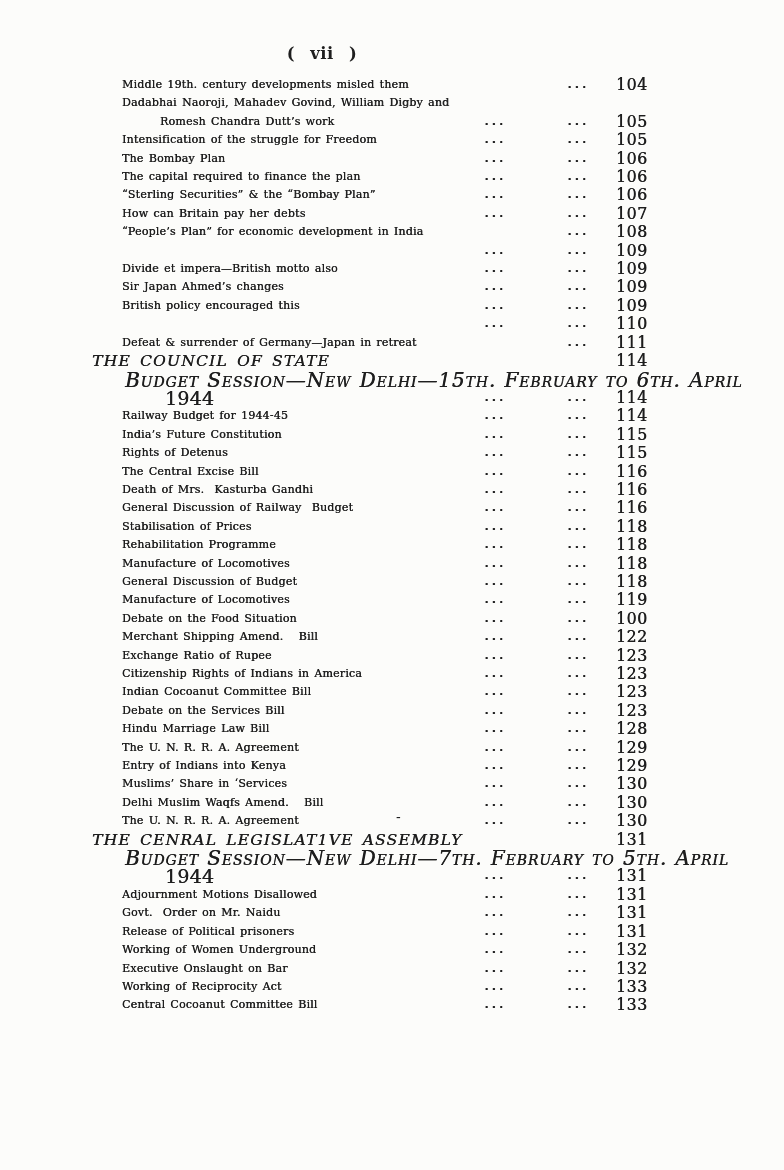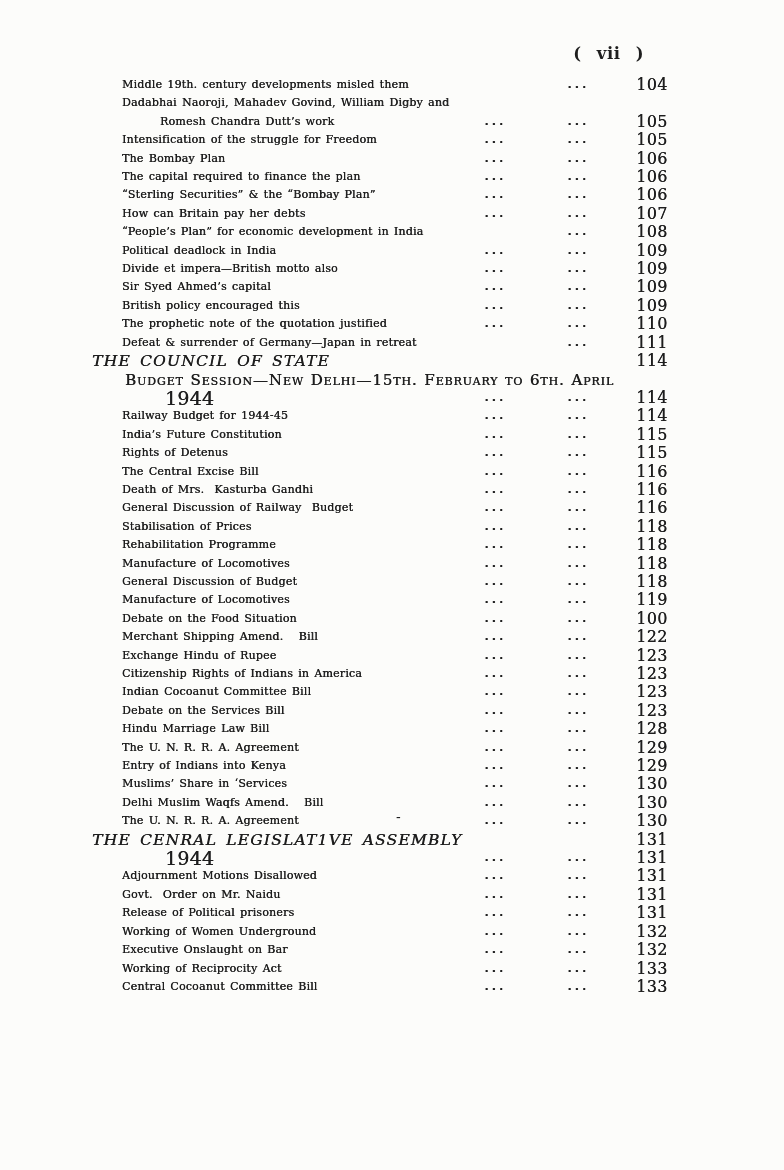--- a/index.html
+++ b/index.html
@@ -6,53 +6,54 @@
   body{
     width:784px;height:1170px;
     background:var(--paper,#fcfcfa);
     font-family:"DejaVu Serif","Liberation Serif",serif;
     color:var(--ink,#1e1e1e);
     position:relative;overflow:hidden;
   }
   .scan-page{position:absolute;inset:0;}
   .folio{
     position:absolute;top:44px;left:0;width:644px;
-    text-align:right;font-size:16.5px;font-weight:600;
+    text-align:center;font-size:16.5px;font-weight:600;
     word-spacing:9px;letter-spacing:.5px;
   }
   .toc{position:absolute;top:76px;left:0;width:784px;}
   .row{position:relative;height:18.42px;}
   .lbl{
     position:absolute;left:122px;top:0;white-space:pre;
     font-size:11px;line-height:18.4px;
     letter-spacing:.2px;word-spacing:1.4px;
     text-shadow:.3px 0 0 currentColor;
   }
   .row-entry-cont .lbl{left:160px;}
   .row-section .lbl{
     left:92px;font-size:15.5px;letter-spacing:1.2px;word-spacing:3px;
     text-shadow:.4px 0 0 currentColor;
     font-style:italic;
   }
   .row-session .lbl{
-    left:125px;font-variant:small-caps;font-size:15px;
+    left:125px;font-variant:small-caps;font-size:20px;
     letter-spacing:.9px;word-spacing:1px;
     text-shadow:.4px 0 0 currentColor;
+    font-style:italic;
   }
   .row-session-cont .lbl{left:165px;font-size:19px;}
   .dots{
     position:absolute;top:-2px;width:40px;text-align:center;
     font-size:15px;line-height:18.4px;letter-spacing:2.5px;
     text-shadow:.3px 0 0 currentColor;
   }
   .d1{left:475px;}
   .d2{left:558px;}
   .mark{position:absolute;left:396px;top:-3px;font-size:14px;}
   .pg{
-    position:absolute;top:0;left:616px;width:72px;text-align:center;
+    position:absolute;top:0;left:616px;width:72px;text-align:left;
     font-size:15.8px;line-height:18.4px;letter-spacing:.5px;
     text-shadow:.3px 0 0 currentColor;
   }
 </style>
 </head>
 <body style="--ink: #1e1e1e; --paper: #fcfcfa;">
 
 <div class="scan-page">
   <div class="folio">( vii )</div>
   <div class="toc">
@@ -99,45 +100,43 @@
         <span class="dots d1">...</span>
         <span class="dots d2">...</span>
         <span class="pg">107</span>
       </div>
       <div class="row row-entry">
         <span class="lbl">“People’s Plan” for economic development in India</span>
         <span class="dots d2">...</span>
         <span class="pg">108</span>
       </div>
       <div class="row row-entry">
-        <span class="lbl">Political deadlock in India</span>
         <span class="dots d1">...</span>
         <span class="dots d2">...</span>
         <span class="pg">109</span>
       </div>
       <div class="row row-entry">
         <span class="lbl">Divide et impera—British motto also</span>
         <span class="dots d1">...</span>
         <span class="dots d2">...</span>
         <span class="pg">109</span>
       </div>
       <div class="row row-entry">
-        <span class="lbl">Sir Syed Ahmed’s capital</span>
+        <span class="lbl">Sir Japan Ahmed’s changes</span>
         <span class="dots d1">...</span>
         <span class="dots d2">...</span>
         <span class="pg">109</span>
       </div>
       <div class="row row-entry">
         <span class="lbl">British policy encouraged this</span>
         <span class="dots d1">...</span>
         <span class="dots d2">...</span>
         <span class="pg">109</span>
       </div>
       <div class="row row-entry">
-        <span class="lbl">The prophetic note of the quotation justified</span>
         <span class="dots d1">...</span>
         <span class="dots d2">...</span>
         <span class="pg">110</span>
       </div>
       <div class="row row-entry">
         <span class="lbl">Defeat &amp; surrender of Germany—Japan in retreat</span>
         <span class="dots d2">...</span>
         <span class="pg">111</span>
       </div>
       <div class="row row-section">
@@ -225,21 +224,21 @@
         <span class="dots d2">...</span>
         <span class="pg">100</span>
       </div>
       <div class="row row-entry">
         <span class="lbl">Merchant Shipping Amend. &nbsp;&nbsp;Bill</span>
         <span class="dots d1">...</span>
         <span class="dots d2">...</span>
         <span class="pg">122</span>
       </div>
       <div class="row row-entry">
-        <span class="lbl">Exchange Hindu of Rupee</span>
+        <span class="lbl">Exchange Ratio of Rupee</span>
         <span class="dots d1">...</span>
         <span class="dots d2">...</span>
         <span class="pg">123</span>
       </div>
       <div class="row row-entry">
         <span class="lbl">Citizenship Rights of Indians in America</span>
         <span class="dots d1">...</span>
         <span class="dots d2">...</span>
         <span class="pg">123</span>
       </div>
@@ -288,20 +287,23 @@
       <div class="row row-entry">
         <span class="lbl">The U. N. R. R. A. Agreement</span>
         <span class="dots d1">...</span>
         <span class="dots d2">...</span>
         <span class="mark">-</span>
         <span class="pg">130</span>
       </div>
       <div class="row row-section">
         <span class="lbl">THE CENRAL LEGISLAT1VE ASSEMBLY</span>
         <span class="pg">131</span>
+      </div>
+      <div class="row row-session">
+        <span class="lbl">Budget Session—New Delhi—7th. February to 5th. April</span>
       </div>
       <div class="row row-session-cont">
         <span class="lbl">1944</span>
         <span class="dots d1">...</span>
         <span class="dots d2">...</span>
         <span class="pg">131</span>
       </div>
       <div class="row row-entry">
         <span class="lbl">Adjournment Motions Disallowed</span>
         <span class="dots d1">...</span>

